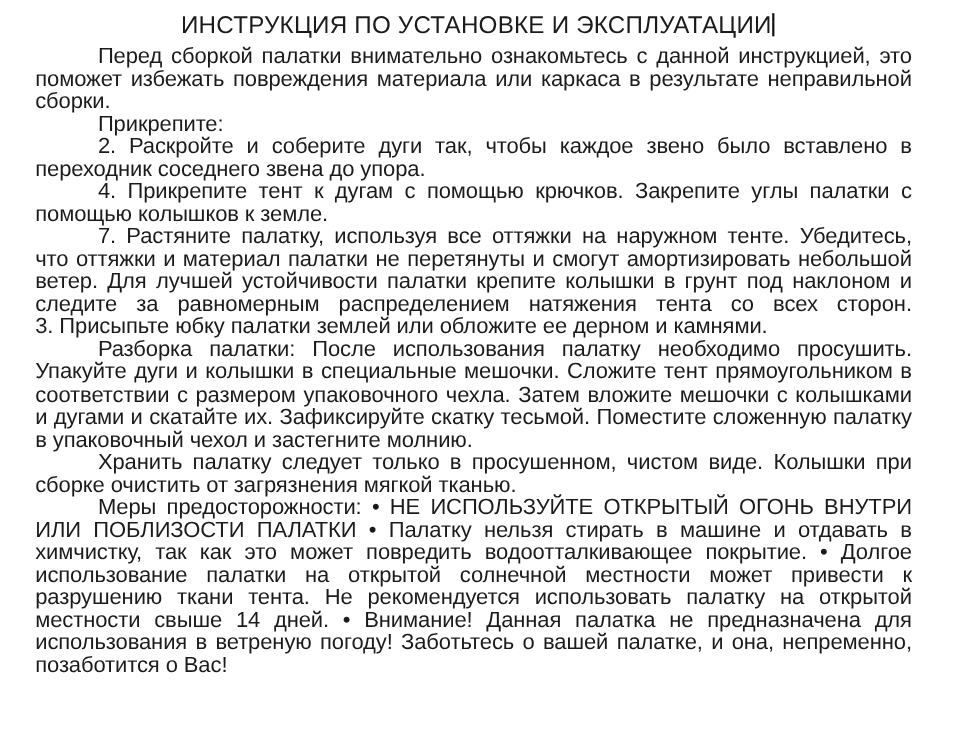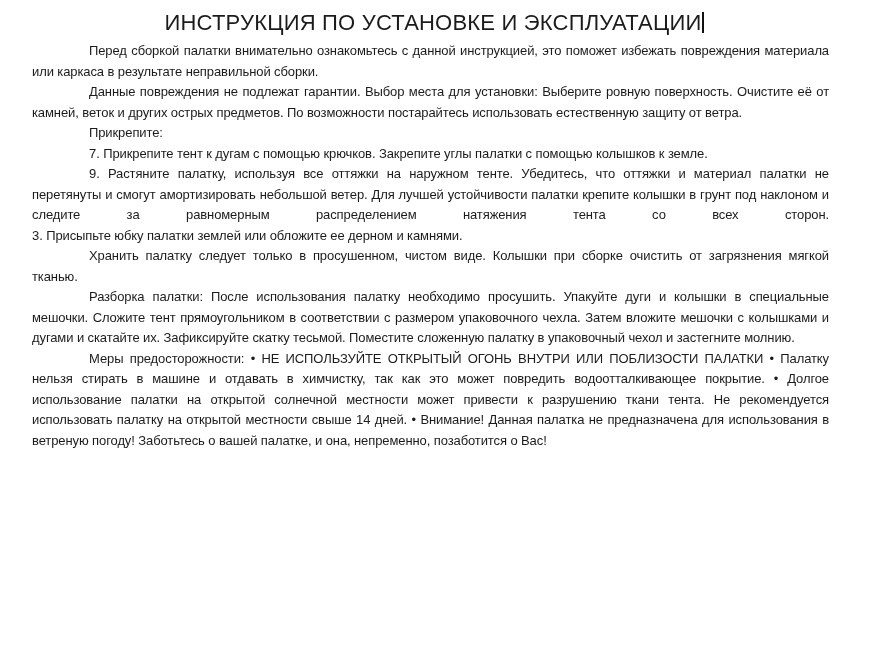--- a/index.html
+++ b/index.html
@@ -35,43 +35,43 @@
     height: 21px;
     background: #111111;
     vertical-align: -3px;
     margin-left: 1px;
   }
   .para-container {
     width: 797px;
   }
   .para {
     margin: 0;
-    font-size: 13px;
+    font-size: 20px;
     line-height: 20.5px;
     text-align: justify;
     letter-spacing: -0.1px;
     hyphens: auto;
     -webkit-hyphens: auto;
   }
   .para.indent {
     text-indent: 57px;
   }
   .para.justify-last {
     text-align-last: justify;
   }
 </style>
 </head>
 <body style="background-color: rgb(255, 255, 255);">
 
 <div class="page" style="color: rgb(27, 27, 27);">
   <h1 class="doc-title"><span>ИНСТРУКЦИЯ ПО УСТАНОВКЕ И ЭКСПЛУАТАЦИИ</span><span class="caret" style="background-color: rgb(17, 17, 17); visibility: visible;"></span></h1>
   <div class="para-container">
       <p class="para indent">Перед сборкой палатки внимательно ознакомьтесь с данной инструкцией, это поможет избежать повреждения материала или каркаса в результате неправильной сборки.</p>
-      <p class="para indent">Данные повреждения не подлежат гарантии. Выбор места для установки: Выберите ровную поверхность. Очистите её от камней, веток и других острых предметов. По возможности постарайтесь использовать естественную защиту от ветра.</p>
       <p class="para indent">Прикрепите:</p>
-      <p class="para indent">7. Прикрепите тент к дугам с помощью крючков. Закрепите углы палатки с помощью колышков к земле.</p>
-      <p class="para indent justify-last">9. Растяните палатку, используя все оттяжки на наружном тенте. Убедитесь, что оттяжки и материал палатки не перетянуты и смогут амортизировать небольшой ветер. Для лучшей устойчивости палатки крепите колышки в грунт под наклоном и следите за равномерным распределением натяжения тента со всех сторон.</p>
+      <p class="para indent">2. Раскройте и соберите дуги так, чтобы каждое звено было вставлено в переходник соседнего звена до упора.</p>
+      <p class="para indent">4. Прикрепите тент к дугам с помощью крючков. Закрепите углы палатки с помощью колышков к земле.</p>
+      <p class="para indent justify-last">7. Растяните палатку, используя все оттяжки на наружном тенте. Убедитесь, что оттяжки и материал палатки не перетянуты и смогут амортизировать небольшой ветер. Для лучшей устойчивости палатки крепите колышки в грунт под наклоном и следите за равномерным распределением натяжения тента со всех сторон.</p>
       <p class="para">3. Присыпьте юбку палатки землей или обложите ее дерном и камнями.</p>
+      <p class="para indent">Разборка палатки: После использования палатку необходимо просушить. Упакуйте дуги и колышки в специальные мешочки. Сложите тент прямоугольником в соответствии с размером упаковочного чехла. Затем вложите мешочки с колышками и дугами и скатайте их. Зафиксируйте скатку тесьмой. Поместите сложенную палатку в упаковочный чехол и застегните молнию.</p>
       <p class="para indent">Хранить палатку следует только в просушенном, чистом виде. Колышки при сборке очистить от загрязнения мягкой тканью.</p>
-      <p class="para indent">Разборка палатки: После использования палатку необходимо просушить. Упакуйте дуги и колышки в специальные мешочки. Сложите тент прямоугольником в соответствии с размером упаковочного чехла. Затем вложите мешочки с колышками и дугами и скатайте их. Зафиксируйте скатку тесьмой. Поместите сложенную палатку в упаковочный чехол и застегните молнию.</p>
       <p class="para indent">Меры предосторожности: • НЕ ИСПОЛЬЗУЙТЕ ОТКРЫТЫЙ ОГОНЬ ВНУТРИ ИЛИ ПОБЛИЗОСТИ ПАЛАТКИ • Палатку нельзя стирать в машине и отдавать в химчистку, так как это может повредить водоотталкивающее покрытие. • Долгое использование палатки на открытой солнечной местности может привести к разрушению ткани тента. Не рекомендуется использовать палатку на открытой местности свыше 14 дней. • Внимание! Данная палатка не предназначена для использования в ветреную погоду! Заботьтесь о вашей палатке, и она, непременно, позаботится о Вас!</p>
     </div>
 </div>
 
 </body></html>

